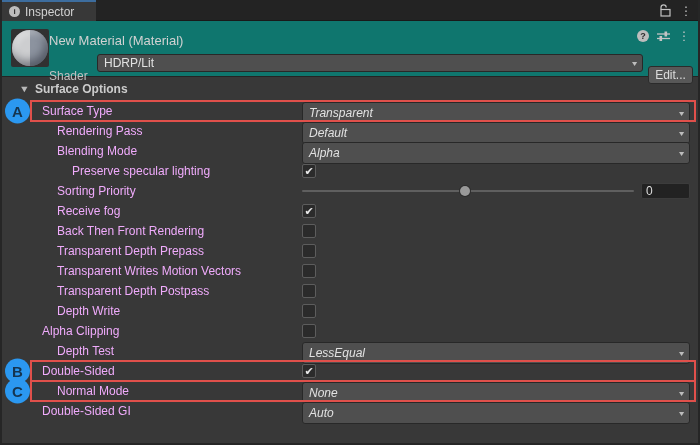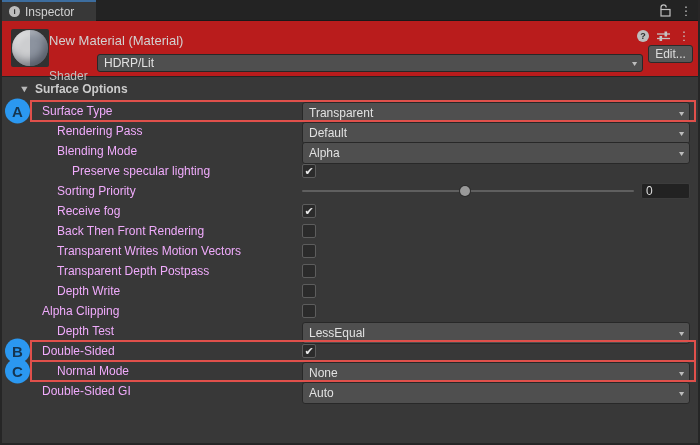--- a/index.html
+++ b/index.html
@@ -18,21 +18,21 @@
   }
   .tab-label { font-size:12px; color:#d2d2d2; }
   .circle-icon {
     width:11px; height:11px; border-radius:50%; background:#bdbdbd; color:#2b2b2b;
     font-size:8px; font-weight:bold; display:flex; align-items:center; justify-content:center;
     line-height:1; flex:0 0 auto;
   }
   .tabbar-right { position:absolute; right:6px; top:0; height:21px; display:flex; align-items:center; gap:9px; }
   .kebab { color:#c8c8c8; font-size:12px; line-height:1; letter-spacing:0; }
   
-  .header { position:relative; height:56px; background:#b91c1c; border-bottom:1px solid #242424; }
+  .header { position:relative; height:56px; background:#0f766e; border-bottom:1px solid #242424; }
   .thumb {
     position:absolute; left:9px; top:8px; width:38px; height:38px; background:#313131; border-radius:2px;
   }
   .sphere {
     position:absolute; left:1px; top:1px; width:36px; height:36px; border-radius:50%;
     background:linear-gradient(90deg,#cdced0 0 50%, #8c939f 50% 100%);
     box-shadow:inset -3px -5px 8px rgba(20,25,35,.45), inset 3px 4px 6px rgba(255,255,255,.35);
   }
   .obj-title { position:absolute; left:47px; top:12px; font-size:13px; color:#d2d2d2; }
   .header-icons { position:absolute; right:8px; top:9px; display:flex; align-items:center; gap:8px; }
@@ -41,37 +41,37 @@
     position:relative; height:18px; background:#4f4f4f; border:1px solid #282828; border-radius:3px;
     display:flex; align-items:center; padding:0 16px 0 6px; overflow:hidden;
   }
   .dropdown .dd-value { font-size:12px; color:#e2e2e2; white-space:nowrap; }
   .dropdown .dd-arrow {
     position:absolute; right:4px; top:50%; transform:translateY(-50%) scaleX(1.25);
     font-size:7px; color:#bdbdbd;
   }
   .shader-dd { position:absolute; left:95px; right:55px; top:33px; }
   .edit-btn {
-    position:absolute; right:5px; top:24px; width:45px; height:18px; background:#585858;
+    position:absolute; right:5px; top:45px; width:45px; height:18px; background:#585858;
     border:1px solid #2b2b2b; border-radius:3px; color:#dddddd; font-size:12px;
     display:flex; align-items:center; justify-content:center;
   }
   
   .section-header { height:24px; display:flex; align-items:center; padding-left:18px; gap:6px; }
   .foldout { font-size:9px; color:#b8b8b8; transform:scaleX(1.2); }
   .section-title { font-size:12px; font-weight:bold; color:#cccccc; }
   
   .rows { position:relative; }
   .row { position:relative; height:20px; }
   .lbl {
     position:absolute; top:50%; transform:translateY(-50%); font-size:12px; color:#f0abfc; white-space:nowrap;
   }
   .ind1 { left:40px; } .ind2 { left:55px; } .ind3 { left:70px; }
   .ctl { position:absolute; left:300px; right:8px; top:50%; transform:translateY(-50%); height:18px; }
-  .ctl .dropdown { height:22px; width:100%; }
+  .ctl .dropdown { height:22px; width:100%;font-style:italic; }
   .checkbox {
     position:absolute; left:0; top:2px; width:14px; height:14px; background:#2b2b2b;
     border:1px solid #5d5d5d; border-radius:2px; color:#e8e8e8; font-size:11px; line-height:12px;
     text-align:center;
   }
   .slider-wrap { position:absolute; inset:0; }
   .slider-track {
     position:absolute; left:0; right:56px; top:50%; height:2px; transform:translateY(-50%);
     background:#5f5f5f; border-radius:1px;
   }
@@ -200,20 +200,26 @@
           <div class="checkbox">✔</div>
         </div>
       </div>
       <div class="row">
         <span class="lbl ind2">Back Then Front Rendering</span>
         <div class="ctl">
           <div class="checkbox"></div>
         </div>
       </div>
       <div class="row">
+        <span class="lbl ind2">Transparent Depth Prepass</span>
+        <div class="ctl">
+          <div class="checkbox"></div>
+        </div>
+      </div>
+      <div class="row">
         <span class="lbl ind2">Transparent Writes Motion Vectors</span>
         <div class="ctl">
           <div class="checkbox"></div>
         </div>
       </div>
       <div class="row">
         <span class="lbl ind2">Transparent Depth Postpass</span>
         <div class="ctl">
           <div class="checkbox"></div>
         </div>

